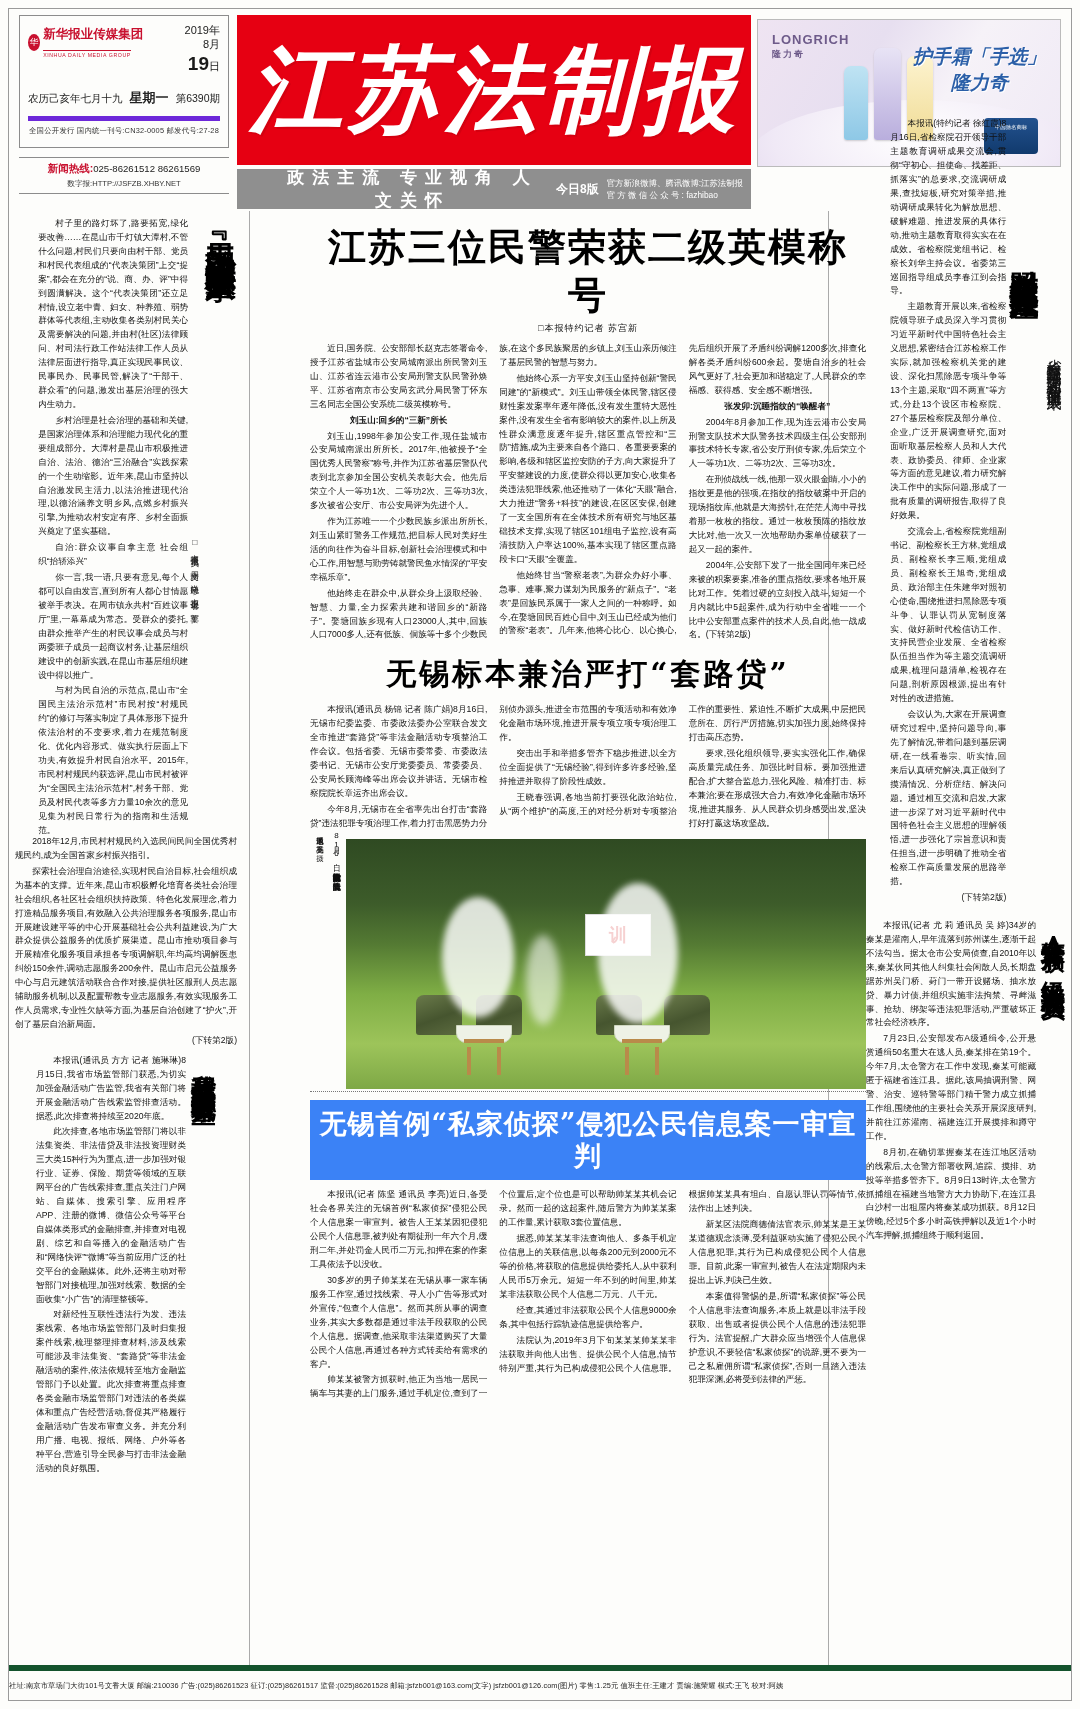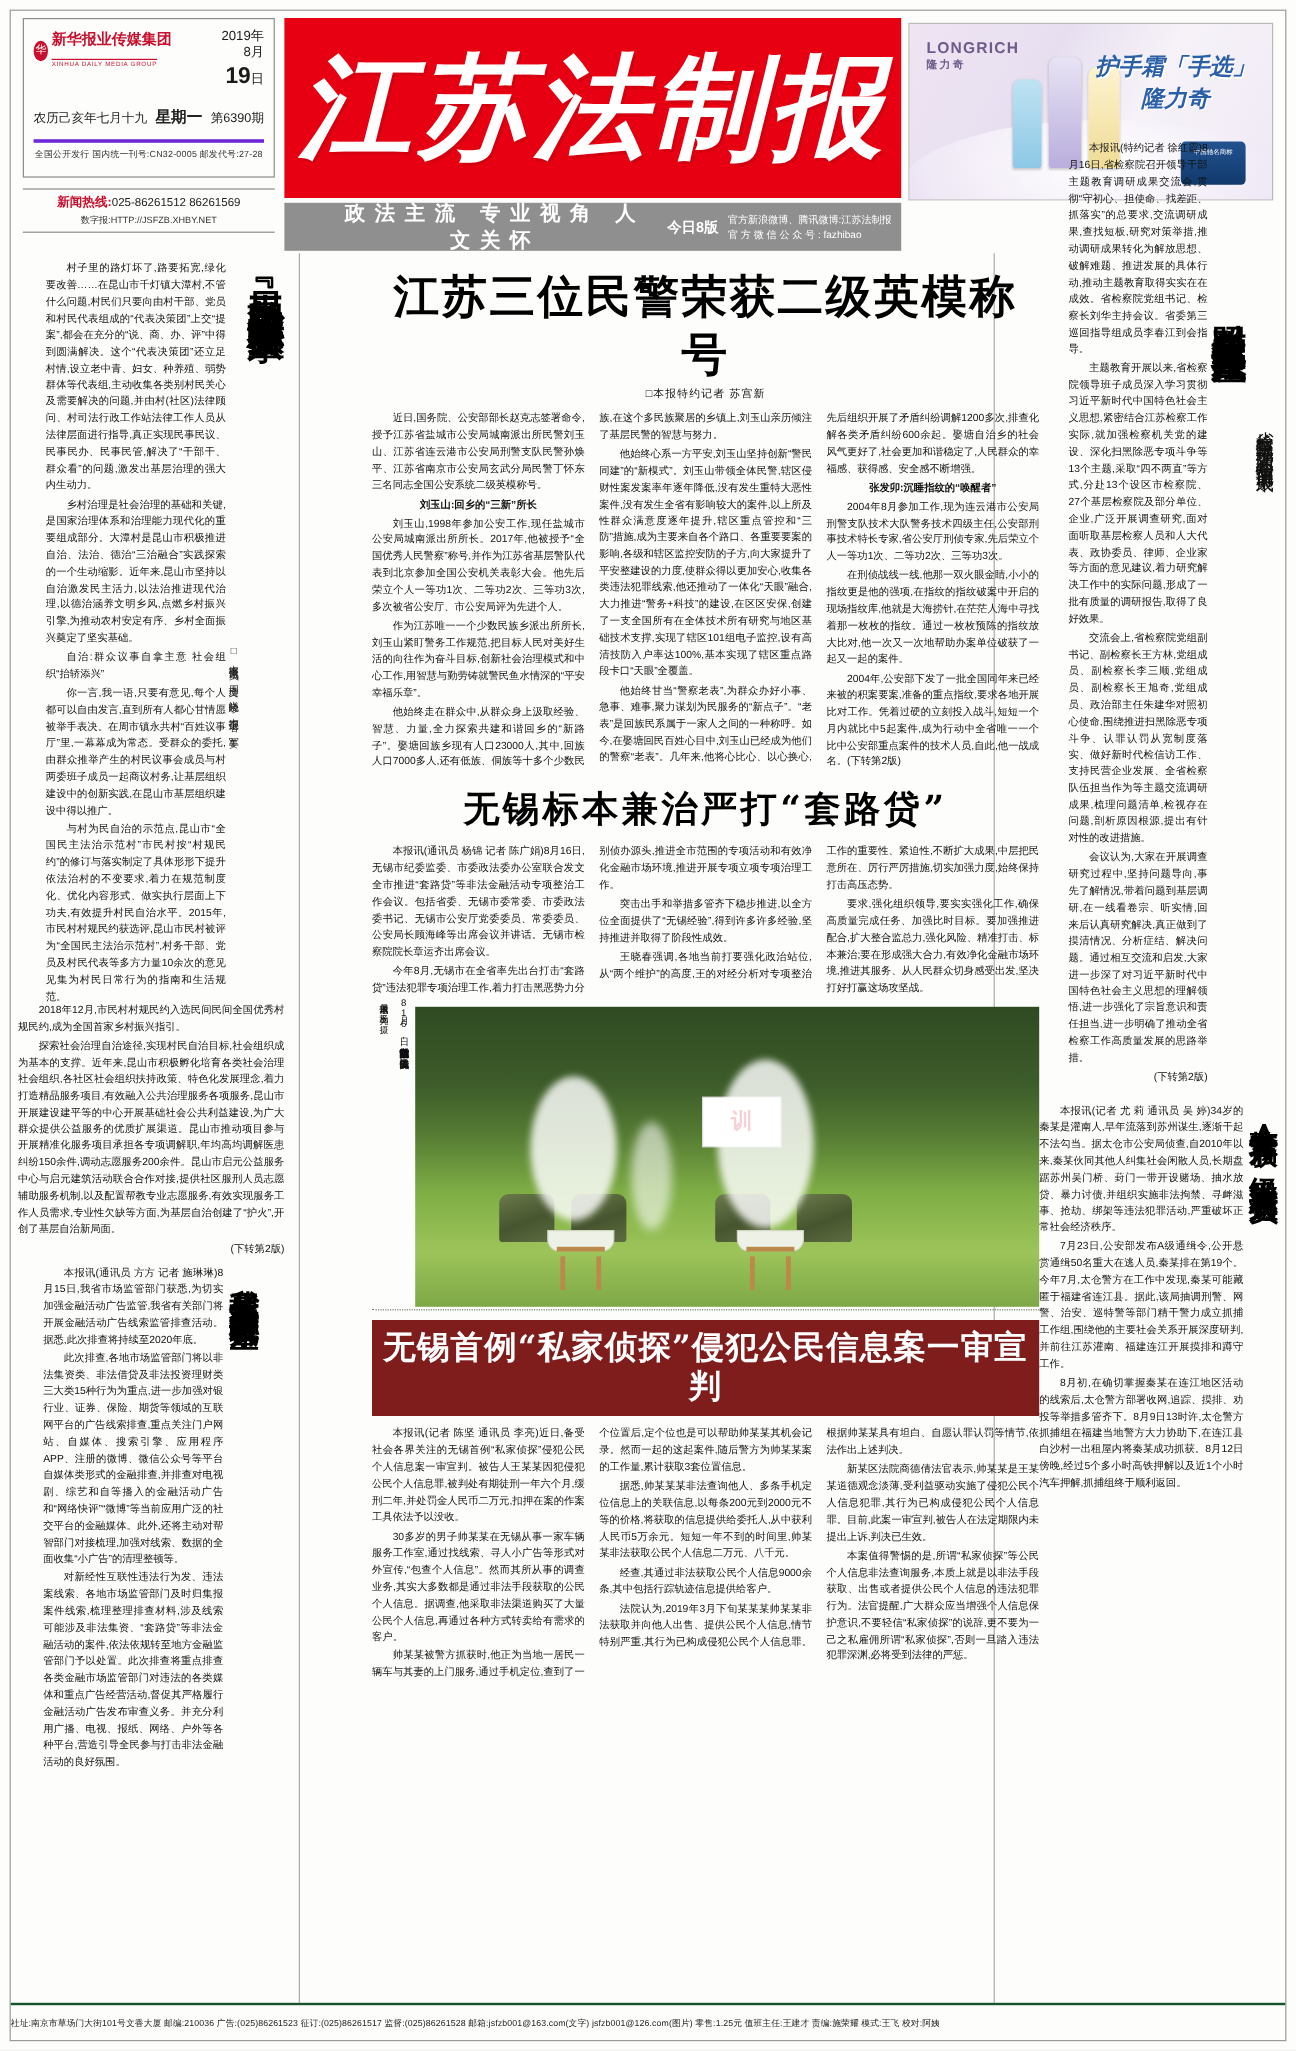--- a/index.html
+++ b/index.html
@@ -16,21 +16,21 @@
   .mh-datebox{border:1px solid #8c8c8c;box-sizing:border-box;padding:8px 8px 6px 8px;height:133px;}
   .logo-row{display:flex;align-items:flex-start;justify-content:space-between;}
   .logo{display:flex;align-items:center;gap:3px;}
   .logo-seal{width:17px;height:17px;border-radius:50%;background:#c8102e;color:#fff;font-size:9px;line-height:17px;text-align:center;font-family:"DejaVu Serif",serif;}
   .logo-cn{font-size:12.5px;color:#c8102e;font-family:Liberation Mono, monospace;font-weight:bold;letter-spacing:0px;white-space:nowrap;}
   .logo-en{font-size:5.2px;color:#c8102e;letter-spacing:.6px;border-top:1px solid #c8102e;margin-top:1px;padding-top:1px;white-space:nowrap;}
   .mh-date{text-align:right;font-size:11px;color:#1a1a1a;line-height:1.25;}
   .mh-date .big{font-size:19px;font-weight:bold;}
   .mh-row2{display:flex;align-items:baseline;justify-content:space-between;margin-top:14px;font-size:10.5px;color:#222;}
   .mh-row2 .wk{font-size:13px;font-weight:bold;}
-  .mh-issue-line{border-top:3px solid #6d28d9;margin-top:9px;padding-top:5px;font-size:7.4px;color:#333;text-align:center;letter-spacing:.2px;}
+  .mh-issue-line{border-top:5px solid #6d28d9;margin-top:9px;padding-top:5px;font-size:7.4px;color:#333;text-align:center;letter-spacing:.2px;}
   .mh-hot{margin-top:9px;border-top:1px solid #8c8c8c;border-bottom:1px solid #8c8c8c;padding:4px 2px 4px 2px;text-align:center;}
   .mh-hot .h1{font-size:10.5px;color:#c8102e;font-weight:bold;}
   .mh-hot .h1 span.num{color:#222;font-weight:normal;font-size:9.6px;}
   .mh-hot .h2{font-size:7.6px;color:#333;margin-top:3px;}
 
   .mh-center{flex:1;position:relative;}
   .mh-red{position:absolute;left:0;top:6px;right:0;height:150px;background:#e60012;}
   .mh-title{position:absolute;left:0;top:6px;right:0;height:150px;display:flex;align-items:center;justify-content:center;
     color:#fff;font-family:"DejaVu Serif",serif;font-weight:bold;font-size:94px;letter-spacing:4px;
     font-style:italic;text-shadow:2px 2px 0 rgba(0,0,0,.08);white-space:nowrap;}
@@ -91,34 +91,34 @@
   .basin{position:absolute;bottom:46px;width:54px;height:16px;border-radius:0 0 10px 10px;background:#eef2e6;border:1px solid #cfd7c0;}
   .stool{position:absolute;bottom:14px;width:40px;height:32px;border-top:4px solid #b98a4a;}
   .stool:before,.stool:after{content:"";position:absolute;top:4px;width:4px;height:28px;background:#b98a4a;}
   .stool:before{left:3px;}.stool:after{right:3px;}
   .splash{position:absolute;border-radius:50%;background:rgba(255,255,255,.82);}
   .photo-cap{writing-mode:vertical-rl;text-orientation:upright;font-size:8px;color:#111;line-height:1.55;}
   .cap-wrap{display:flex;flex-direction:row-reverse;justify-content:flex-start;height:250px;gap:4px;padding-left:4px;}
 
   
   .blue-banner{margin-top:10px;border-top:1px dotted #777;padding-top:8px;}
-  .blue-bar{background:#7f1d1d;color:#fff;font-family:"DejaVu Serif",serif;font-weight:bold;font-size:27px;
+  .blue-bar{background:#3b82f6;color:#fff;font-family:"DejaVu Serif",serif;font-weight:bold;font-size:27px;
     text-align:center;letter-spacing:1px;padding:8px 4px;line-height:1.2;}
 
   
   .right-col{position:absolute;left:824px;top:0;width:238px;height:100%;box-sizing:border-box;padding:6px 6px 0 8px;}
   .rc-top{display:flex;flex-direction:row-reverse;align-items:flex-end;height:690px;}
   .rc-shoulder{writing-mode:vertical-rl;text-orientation:upright;font-size:15px;color:#111;letter-spacing:2px;line-height:1.5;height:560px;font-family:"DejaVu Serif",serif;}
   .rc-top .vhead{font-size:29px;height:660px;margin:0 3px;}
   .rc-body{width:116px;}
   .rc-bottom{display:flex;flex-direction:row-reverse;align-items:flex-start;margin-top:12px;}
   .rc-bottom .vhead{font-size:24px;height:380px;margin-left:4px;}
 
   
-  .footer{position:absolute;left:9px;right:9px;bottom:8px;height:30px;border-top:2px solid #14532d;
+  .footer{position:absolute;left:9px;right:9px;bottom:8px;height:30px;border-top:6px solid #14532d;
     display:flex;align-items:center;}
   .footer span{font-size:7.3px;color:#222;letter-spacing:.1px;white-space:nowrap;}
 </style>
 </head>
 <body>
 
 <div class="page">
   <div class="frame"></div>
 
   <div class="masthead">

